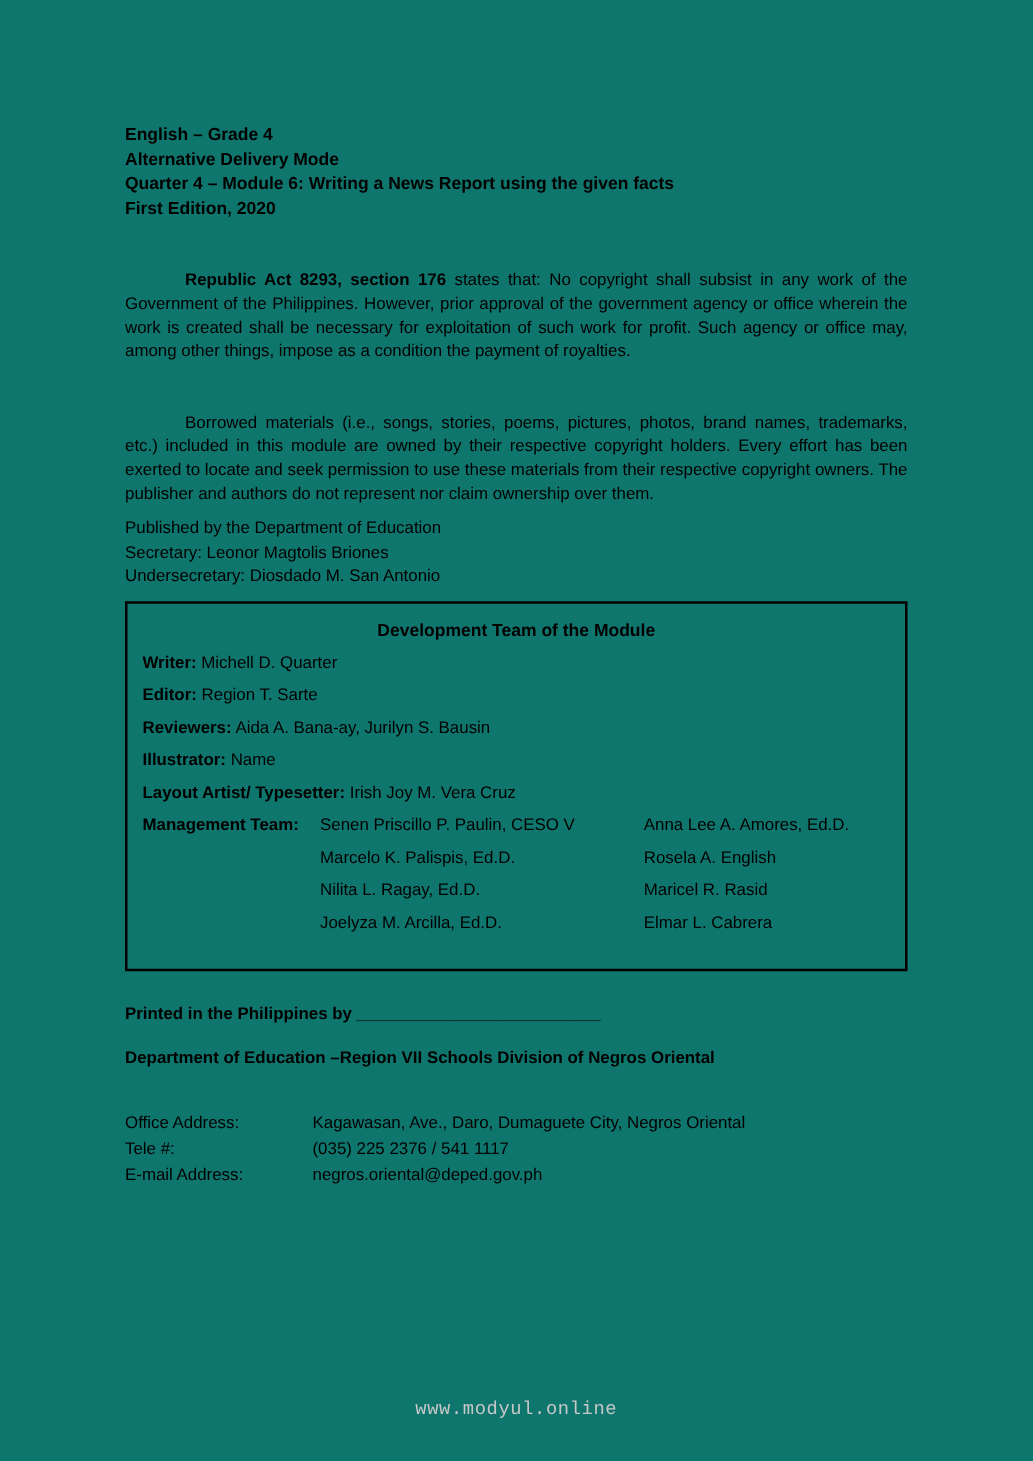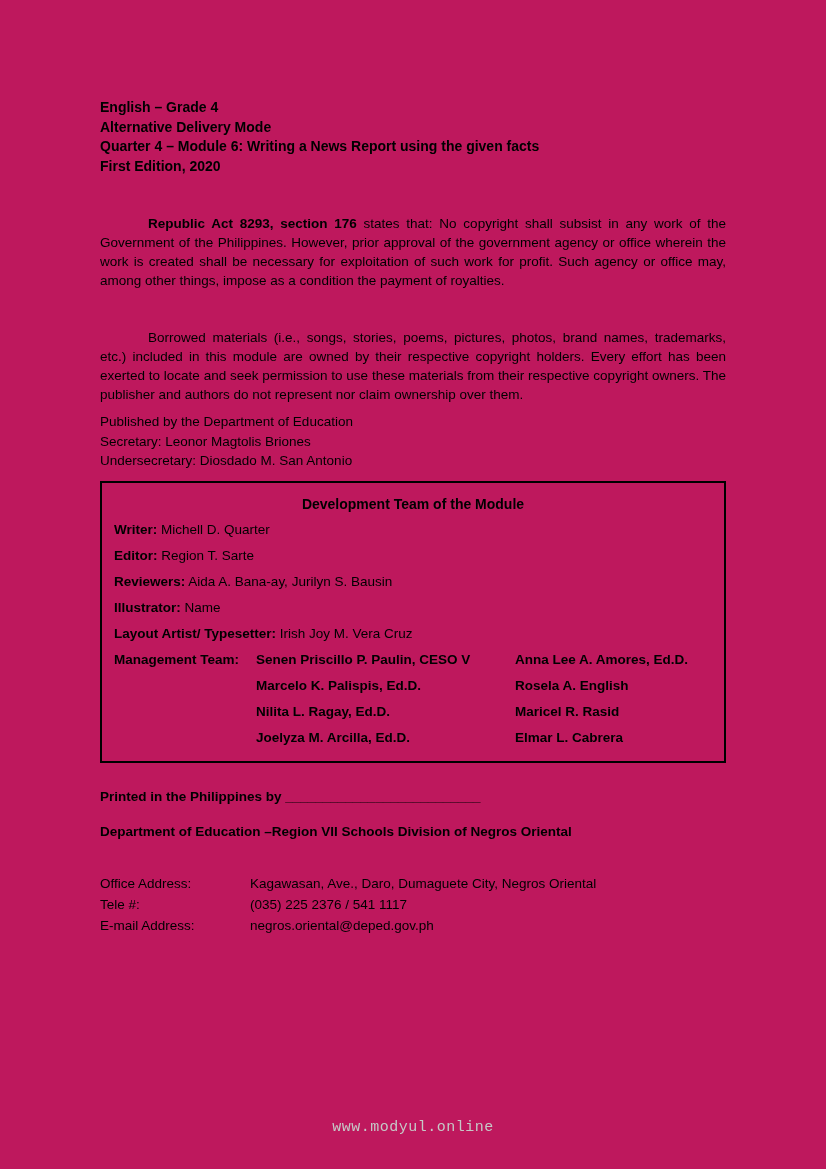--- a/index.html
+++ b/index.html
@@ -1,20 +1,20 @@
 <!DOCTYPE html>
 <html><head>
 <meta charset="utf-8">
 <style>
   html, body { margin: 0; padding: 0; background: #e8e8e8; }
   .page {
     position: relative;
     width: 826px;
     height: 1169px;
-    background: #be185d;
+    background: #0f766e;
     font-family: "Liberation Sans", sans-serif;
     color: #000000;
     font-size: 13.5px;
     overflow: hidden;
   }
   .content {
     position: absolute;
     left: 100px;
     top: 98px;
     width: 626px;
@@ -30,36 +30,35 @@
     text-indent: 48px;
     line-height: 19px;
   }
   .publisher-block {
     margin-top: 8px;
     line-height: 19.5px;
   }
   .dev-box {
     margin-top: 10px;
     border: 2px solid #000000;
-    padding: 8px 12px 10px 12px;
+    padding: 8px 12px 24px 12px;
     box-sizing: border-box;
   }
   .dev-box .box-title {
     text-align: center;
     font-weight: bold;
     font-size: 14px;
     line-height: 26px;
   }
   .team-row { line-height: 26px; }
   .team-row b { font-weight: bold; }
   .mgmt-grid {
     display: grid;
     grid-template-columns: 142px 259px auto;
     line-height: 26px;
-    font-weight: bold;
   }
   .printed-line {
     margin-top: 24px;
     font-weight: bold;
     line-height: 19px;
   }
   .division-line {
     margin-top: 16px;
     font-weight: bold;
     line-height: 19px;

